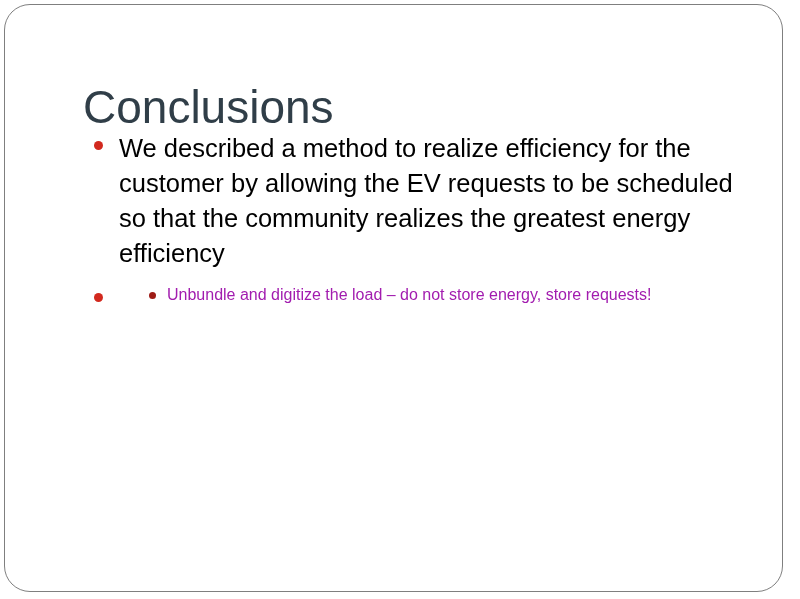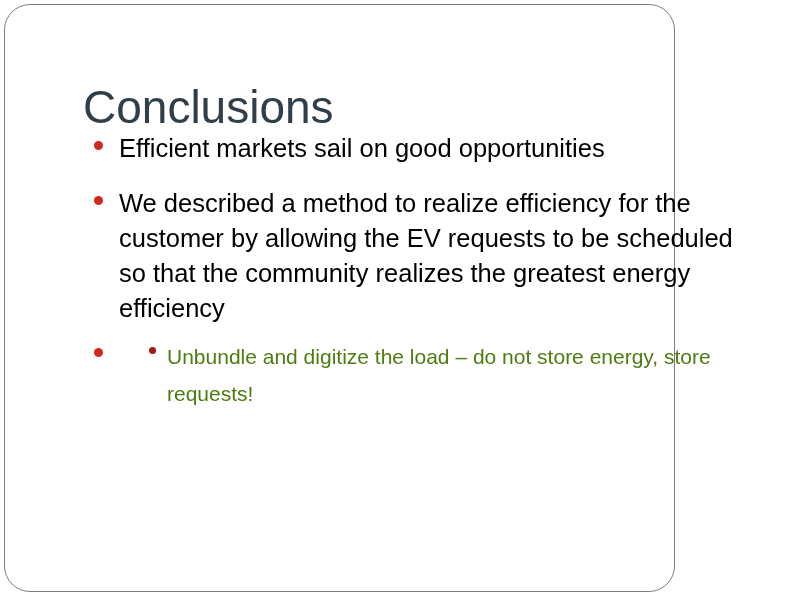--- a/index.html
+++ b/index.html
@@ -12,21 +12,21 @@
     height: 599px;
     font-family: "Liberation Sans", sans-serif;
     overflow: hidden;
   }
 
   
   #slide {
     position: absolute;
     left: 4px;
     top: 4px;
-    width: 671px;
+    width: 779px;
     height: 588px;
     background: #ffffff;
     border: 1px solid #7f7f7f;
     border-radius: 26px;
     box-sizing: border-box;
   }
 
   
   #slide-title {
     position: absolute;
@@ -88,44 +88,40 @@
     position: absolute;
     left: 4px;
     top: 9px;
     width: 7px;
     height: 7px;
     border-radius: 50%;
     background: #9e1b16;
   }
 
   .sub-item .text {
-    font-size: 21px;
-    line-height: 37px;
-    color: #4d7c0f;
+    font-size: 16px;
+    line-height: 23px;
+    color: #a21caf;
     display: block;
   }
 
   
   #bullet-0 { margin-bottom: 20px; }
   #bullet-1 { margin-bottom: 8px; }
   #bullet-2 { margin-bottom: 0px; }
 </style>
 </head>
 <body>
 
 <div id="slide">
 
   <h1 id="slide-title">Conclusions</h1>
 
   <div id="body-list">
 
-    <div class="bullet-item" id="bullet-0">
-      <span class="marker"></span>
-      <span class="text">Efficient markets sail on good opportunities</span>
-    </div>
 
     <div class="bullet-item" id="bullet-1">
       <span class="marker"></span>
       <span class="text">We described a method to realize efficiency for the customer by allowing the EV requests to be scheduled so that the community realizes the greatest energy efficiency</span>
     </div>
 
     <div class="bullet-item" id="bullet-2">
       <span class="marker"></span>
 
       <div class="sub-list">

